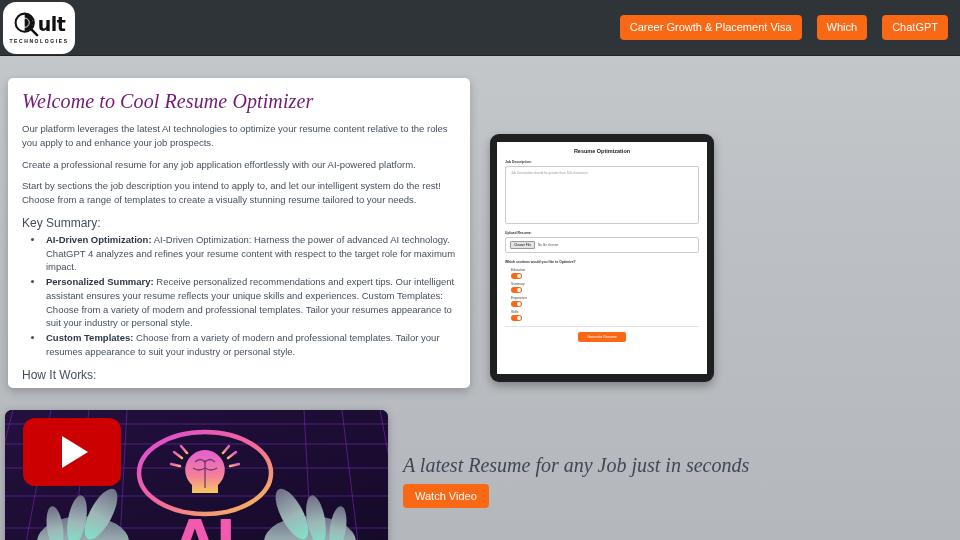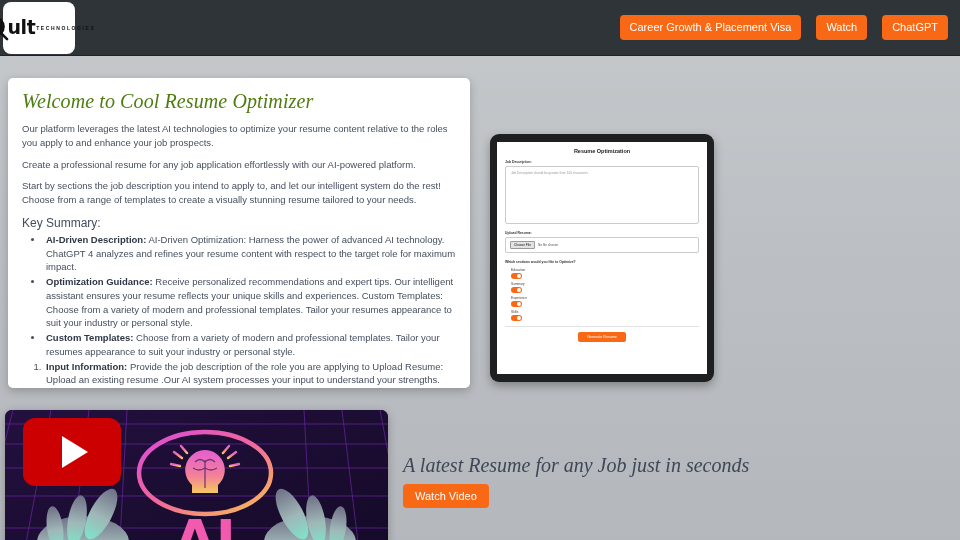--- a/index.html
+++ b/index.html
@@ -19,22 +19,22 @@
     align-items: center;
     justify-content: space-between;
     padding: 0 12px 0 0;
     position: relative;
     border-bottom: 1px solid #1f2325;
   }
   .logo-box {
     width: 72px; height: 52px;
     margin-left: 3px;
     background: #ffffff;
-    border-radius: 8px;
-    display: flex; flex-direction: row;
+    border-radius: 13px;
+    display: flex; flex-direction: column;
     align-items: center; justify-content: center;
     gap: 1px;
   }
   .logo-main { display: flex; align-items: center; gap: 0px; }
   .logo-q { width: 26px; height: 26px; display: block; }
   .logo-word {
     font-family: "DejaVu Sans", sans-serif;
     font-size: 19px; font-weight: 700; color: #111;
     letter-spacing: -0.5px; line-height: 1; margin-left: -1px;
   }
@@ -67,21 +67,21 @@
     border-radius: 5px;
     box-shadow: 0 3px 10px rgba(0,0,0,0.22);
     padding: 12px 14px 10px 14px;
     overflow: hidden;
   }
   .info-card h1 {
     font-family: "Liberation Serif", serif;
     font-style: italic;
     font-weight: 400;
     font-size: 20px;
-    color: #4d7c0f;
+    color: #701a75;
     margin-bottom: 9px;
     letter-spacing: 0.1px;
   }
   .info-card p {
     font-size: 9.5px;
     color: #454f5e;
     line-height: 1.45;
     margin-bottom: 8px;
   }
   .info-card h2 {
@@ -248,40 +248,41 @@
         <circle cx="18" cy="18" r="7" fill="none" stroke="#fff" stroke-width="1.4"></circle>
         <line x1="27" y1="27" x2="37" y2="37" stroke="#111" stroke-width="4" stroke-linecap="round"></line>
       </svg>
       <span class="logo-word">ult</span>
     </div>
     <div class="logo-sub">TECHNOLOGIES</div>
   </div>
 
   <div class="nav">
     <button class="btn-orange">Career Growth &amp; Placement Visa</button>
-    <button class="btn-orange">Watch</button>
+    <button class="btn-orange">Which</button>
     <button class="btn-orange">ChatGPT</button>
   </div>
 </div>
 
 <div class="content">
 
   <div class="info-card">
     <h1>Welcome to Cool Resume Optimizer</h1>
     <p>Our platform leverages the latest AI technologies to optimize your resume content relative to the roles you apply to and enhance your job prospects.</p>
     <p>Create a professional resume for any job application effortlessly with our AI-powered platform.</p>
     <p>Start by sections the job description you intend to apply to, and let our intelligent system do the rest! Choose from a range of templates to create a visually stunning resume tailored to your needs.</p>
 
     <h2>Key Summary:</h2>
     <ul>
-      <li><b>AI-Driven Description:</b><span> AI-Driven Optimization: Harness the power of advanced AI technology. ChatGPT 4 analyzes and refines your resume content with respect to the target role for maximum impact.</span></li>
-      <li><b>Optimization Guidance:</b><span> Receive personalized recommendations and expert tips. Our intelligent assistant ensures your resume reflects your unique skills and experiences. Custom Templates: Choose from a variety of modern and professional templates. Tailor your resumes appearance to suit your industry or personal style.</span></li>
+      <li><b>AI-Driven Optimization:</b><span> AI-Driven Optimization: Harness the power of advanced AI technology. ChatGPT 4 analyzes and refines your resume content with respect to the target role for maximum impact.</span></li>
+      <li><b>Personalized Summary:</b><span> Receive personalized recommendations and expert tips. Our intelligent assistant ensures your resume reflects your unique skills and experiences. Custom Templates: Choose from a variety of modern and professional templates. Tailor your resumes appearance to suit your industry or personal style.</span></li>
       <li><b>Custom Templates:</b><span> Choose from a variety of modern and professional templates. Tailor your resumes appearance to suit your industry or personal style.</span></li>
     </ul>
 
+    <h2>How It Works:</h2>
     <ol>
       <li><b>Input Information:</b><span> Provide the job description of the role you are applying to Upload Resume: Upload an existing resume .Our AI system processes your input to understand your strengths.</span></li>
 
     </ol>
   </div>
 
   <div class="preview-frame">
     <div class="preview-screen">
       <div class="pv-title">Resume Optimization</div>
 

